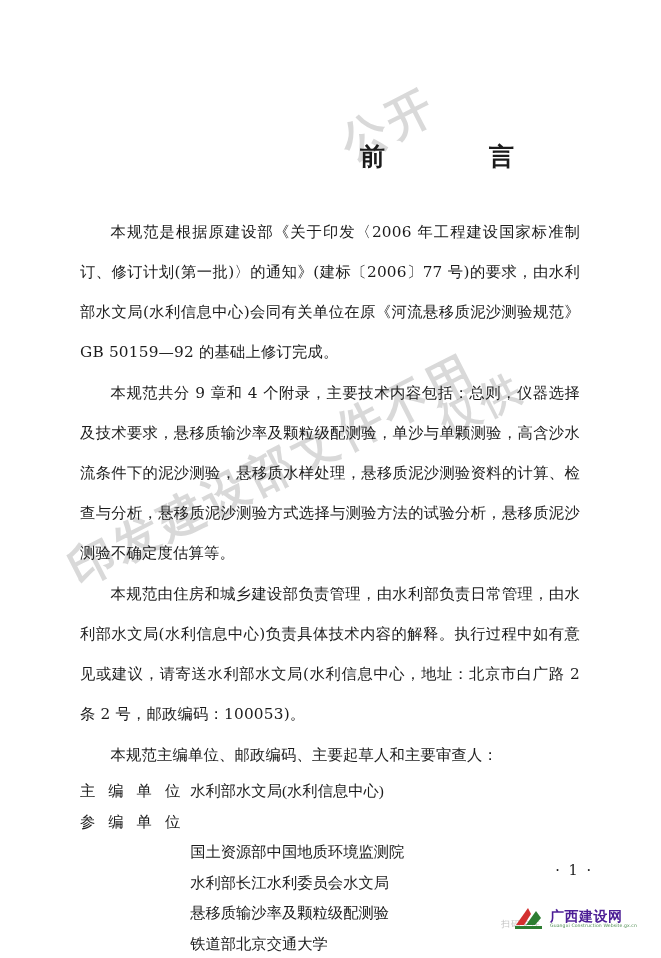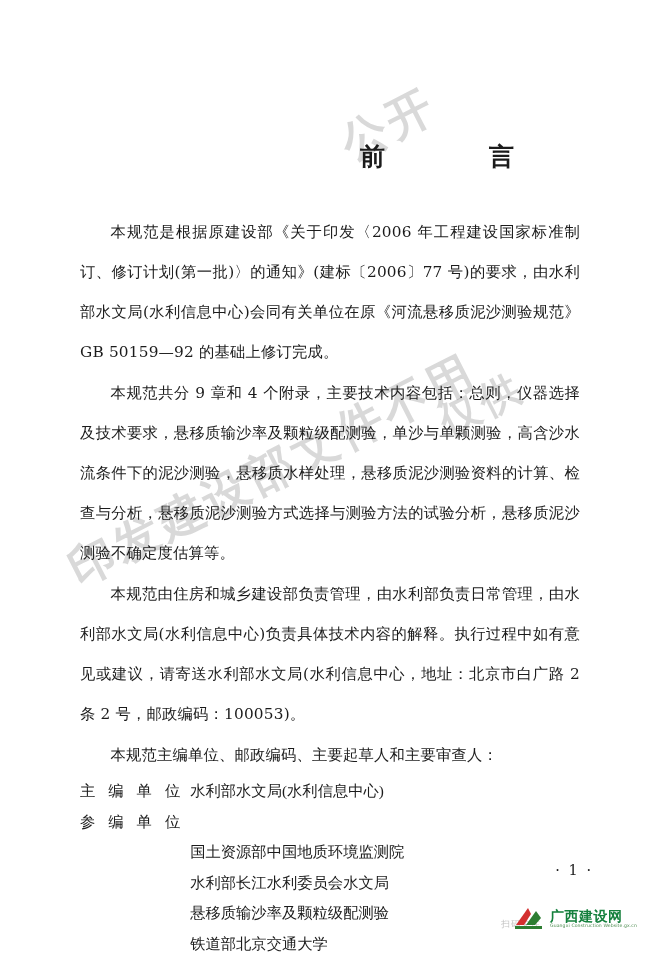--- a/index.html
+++ b/index.html
@@ -157,21 +157,21 @@
     position: relative;
   }
   .logo-text {
     display: flex;
     flex-direction: column;
     line-height: 1.05;
   }
   .logo-cn {
     font-family: "DejaVu Sans", "Liberation Sans", sans-serif;
     font-size: 14px;
-    color: #15803d;
+    color: #4c1d95;
     font-weight: bold;
     letter-spacing: 0.5px;
   }
   .logo-en {
     font-family: "DejaVu Sans", "Liberation Sans", sans-serif;
     font-size: 4.6px;
     color: #4b8b4f;
     letter-spacing: 0.1px;
     white-space: nowrap;
   }

